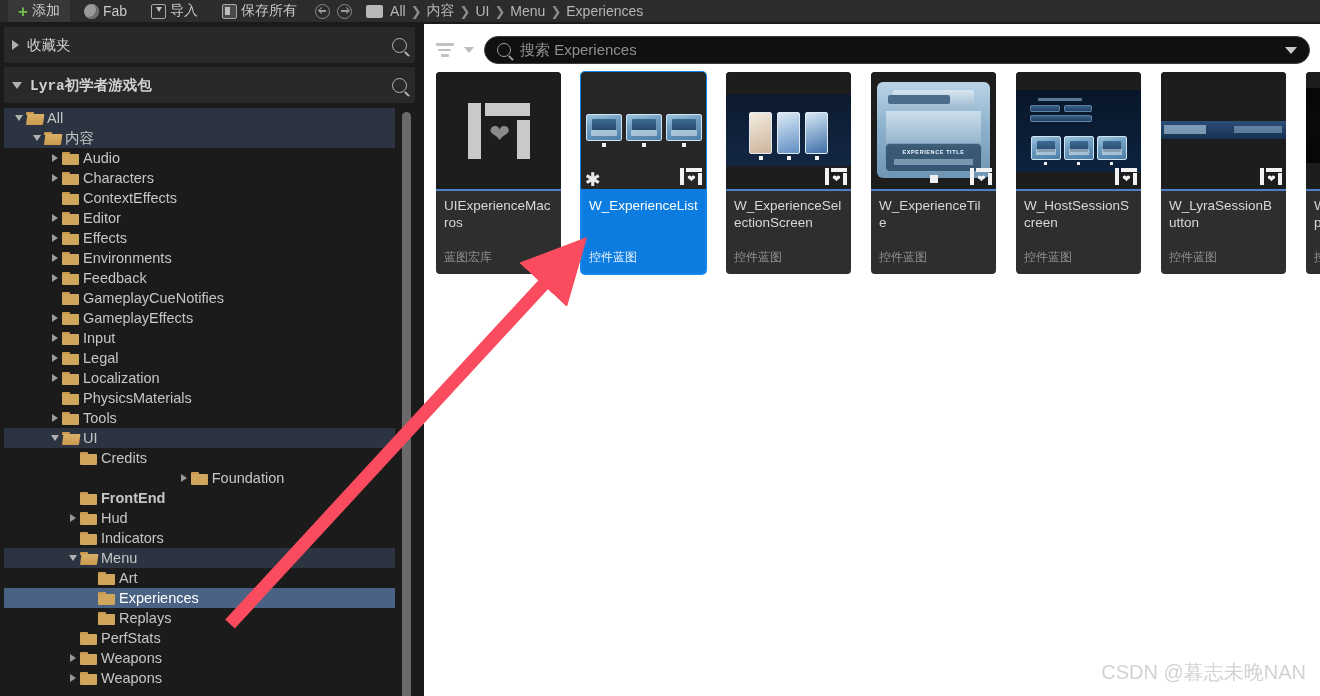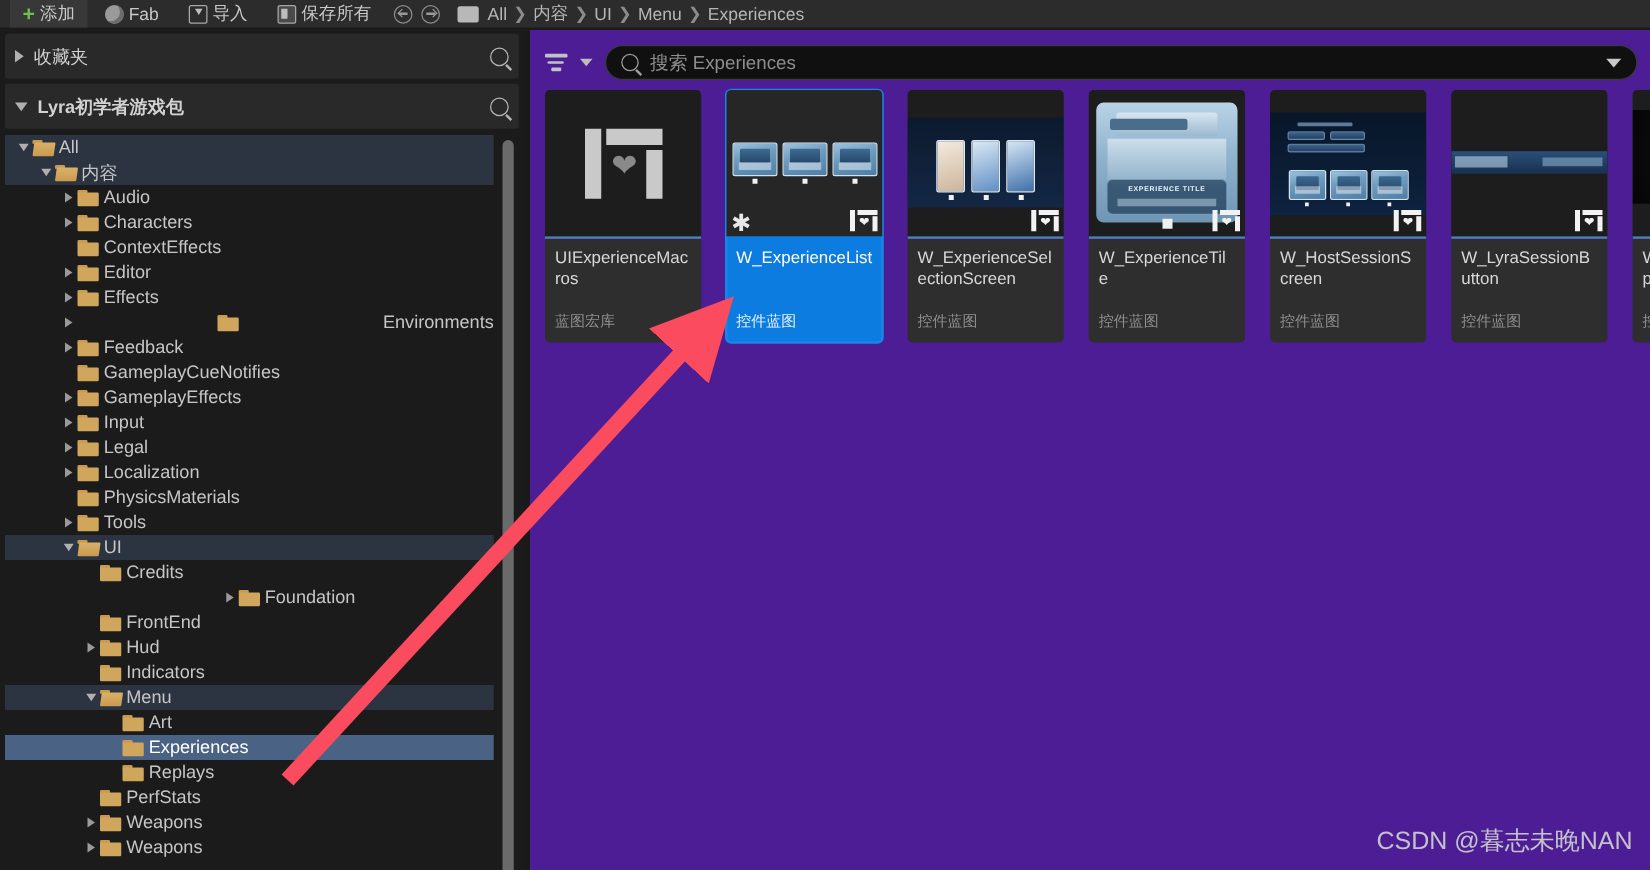--- a/index.html
+++ b/index.html
@@ -84,21 +84,21 @@
   }
   .tri.right {
     border-top: 5px solid transparent; border-bottom: 5px solid transparent;
     border-left: 7px solid #b0b0b0;
   }
   .tri.down {
     border-left: 5px solid transparent; border-right: 5px solid transparent;
     border-top: 7px solid #b0b0b0;
   }
   .panel-title { color: #d2d2d2; font-size: 14.5px; flex: 1; }
-  .panel-title.bold { font-weight: bold; }
+  .panel-title.bold { font-weight: bold; font-family: Liberation Mono, monospace; }
   .srch-ico {
     width: 15px; height: 15px; border: 1.8px solid #b4b4b4; border-radius: 50%;
     position: relative; flex: 0 0 auto;
   }
   .srch-ico::after {
     content: ""; position: absolute; right: -4px; bottom: -3px;
     width: 6px; height: 1.8px; background: #b4b4b4; transform: rotate(45deg);
   }
 
   
@@ -142,21 +142,21 @@
   .tlabel { color: #c6c6c6; font-size: 14.5px; }
   .trow.active .tlabel { color: #ffffff; }
   .tscroll {
     position: absolute; right: 8px; top: 88px; width: 9px; height: 600px;
     background: #6a6a6a; border-radius: 5px;
   }
 
   
   .content {
     position: absolute; left: 424px; top: 24px; right: 0; bottom: 0;
-    background: #4c1d95;
+    background: #ffffff;
   }
   .searchbar {
     height: 36px; display: flex; align-items: center; padding: 0 10px 0 12px; gap: 10px;
     margin-top: 8px;
   }
   .filter-ico { width: 18px; height: 14px; flex: 0 0 auto; position: relative; }
   .filter-ico span { position: absolute; left: 0; height: 2.5px; background: #c2c2c2; border-radius: 1px; }
   .filter-ico span:nth-child(1) { top: 0; width: 18px; }
   .filter-ico span:nth-child(2) { top: 5.5px; width: 13px; left: 2px; }
   .filter-ico span:nth-child(3) { top: 11px; width: 8px; left: 5px; }
@@ -442,21 +442,21 @@
             <span class="folder"></span>
             <span class="tlabel">Editor</span>
           </div>
           <div class="trow" style="padding-left: 44px;">
             <span class="tarrow">
               <i class="right"></i>
             </span>
             <span class="folder"></span>
             <span class="tlabel">Effects</span>
           </div>
-          <div class="trow" style="padding-left: 44px; justify-content: space-between;">
+          <div class="trow" style="padding-left: 44px;">
             <span class="tarrow">
               <i class="right"></i>
             </span>
             <span class="folder"></span>
             <span class="tlabel">Environments</span>
           </div>
           <div class="trow" style="padding-left: 44px;">
             <span class="tarrow">
               <i class="right"></i>
             </span>
@@ -520,21 +520,21 @@
             <span class="folder"></span>
             <span class="tlabel">Credits</span>
           </div>
           <div class="trow" style="padding-left: 62px; justify-content: center;">
             <span class="tarrow">
               <i class="right"></i>
             </span>
             <span class="folder"></span>
             <span class="tlabel">Foundation</span>
           </div>
-          <div class="trow" style="padding-left: 62px;">
+          <div class="trow" style="padding-left: 62px; font-weight: bold;">
             <span class="tarrow"></span>
             <span class="folder"></span>
             <span class="tlabel">FrontEnd</span>
           </div>
           <div class="trow" style="padding-left: 62px;">
             <span class="tarrow">
               <i class="right"></i>
             </span>
             <span class="folder"></span>
             <span class="tlabel">Hud</span>

